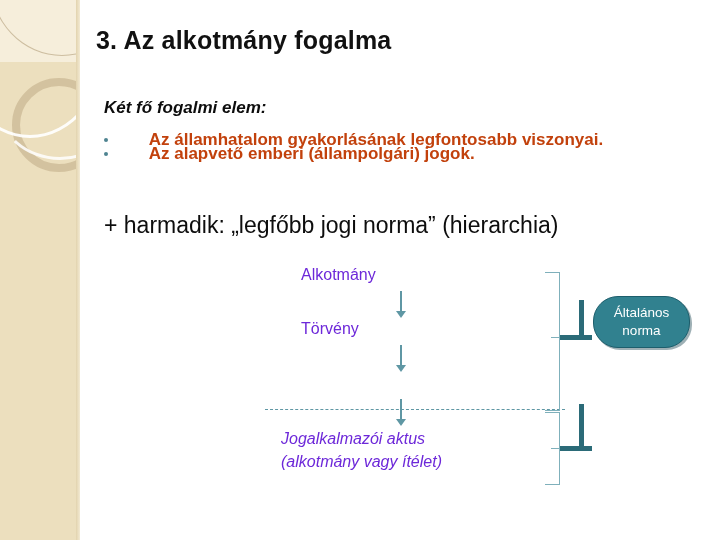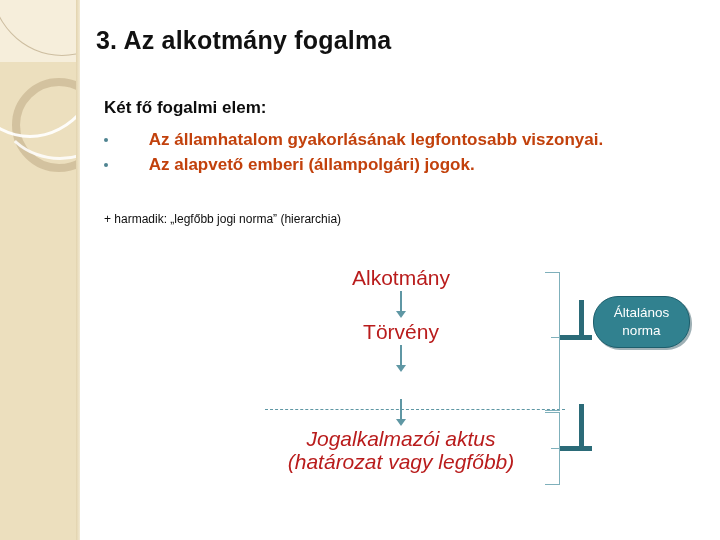--- a/index.html
+++ b/index.html
@@ -77,58 +77,59 @@
     color: #111111;
     letter-spacing: 0.2px;
     text-align: center;
   }
   .lead {
     position: absolute;
     left: 104px; top: 98px;
     font-size: 17px;
     font-weight: bold;
     color: #0d0d0d;
+    font-style: italic;
   }
   .bullet-row {
     position: absolute;
     left: 104px;
     font-size: 17px;
     color: #c2410c;
     white-space: nowrap;
     font-weight: bold;
   }
   .b1 { top: 130px; }
-  .b2 { top: 155px; }
+  .b2 { top: 144px; }
   .dot {
     display: inline-block;
     width: 4px; height: 4px;
     border-radius: 50%;
     background: #4e8491;
     vertical-align: middle;
     margin-bottom: 2px;
   }
   .bullet-text {
     display: inline-block;
     margin-left: 36px;
   }
   .third {
     position: absolute;
     left: 104px; top: 212px;
-    font-size: 12px;
+    font-size: 23px;
     color: #0d0d0d;
   }
 
   
   .diagram { position: absolute; left: 0; top: 0; width: 720px; height: 540px; }
 
   .node {
     position: absolute;
-    text-align: center;
-    font-size: 21px;
-    color: #b91c1c;
+    text-align: left;
+    font-size: 16px;
+    color: #6d28d9;
     white-space: nowrap;
   }
   .n-alk  { left: 301px; top: 266px; width: 200px; }
   .n-tor  { left: 301px; top: 320px; width: 200px; }
   .n-ren  { left: 301px; top: 374px; width: 200px; }
   .n-jog  {
     left: 281px; top: 427px; width: 240px;
     font-style: italic;
     line-height: 23px;
   }
@@ -246,21 +247,21 @@
     <div class="arrow a2"></div>
     <div class="arrow-head h2"></div>
 
     <div class="arrow a3"></div>
     <div class="arrow-head h3"></div>
 
     <div class="dashed"></div>
 
     <div class="node n-jog">
       <div>Jogalkalmazói aktus</div>
-      <div>(határozat vagy legfőbb)</div>
+      <div>(alkotmány vagy ítélet)</div>
     </div>
 
     <div class="brk brk-a"></div>
     <div class="brk-stem stem-a"></div>
     <div class="conn-h ch-a"></div>
     <div class="conn-v cv-a"></div>
 
     <div class="brk brk-b"></div>
     <div class="brk-stem stem-b"></div>
     <div class="conn-h ch-b"></div>

